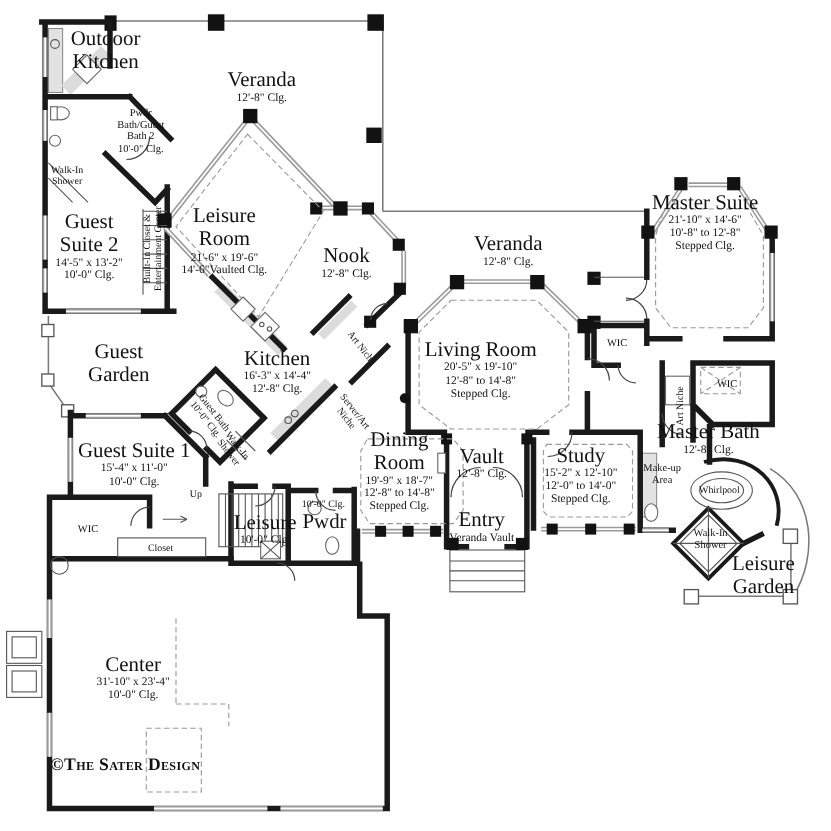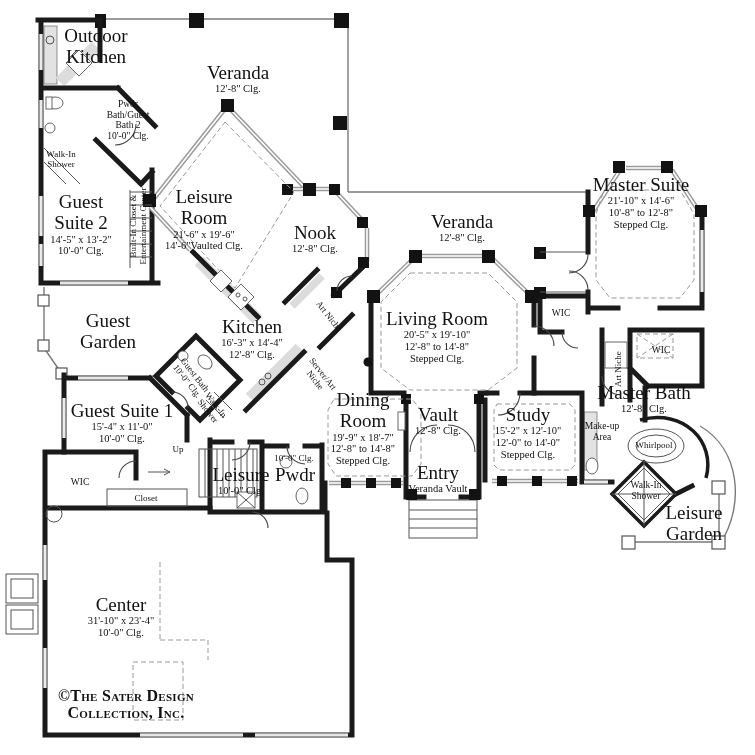--- a/index.html
+++ b/index.html
@@ -26,22 +26,22 @@
   
   .lbl{position:absolute;transform:translate(-50%,-50%);text-align:center;
        line-height:1.12;white-space:nowrap;}
   .lbl .ln{font-size:10.5px;}
   .lbl .ln.big{font-size:19px;}
   .lbl.xl .ln.big{font-size:19px;}
   .lbl.md .ln{font-size:9.5px;}
   .lbl.sm .ln{font-size:9px;}
   .lbl.r52{transform:translate(-50%,-50%) rotate(52deg);}
   .lbl.rn90{transform:translate(-50%,-50%) rotate(-90deg);}
-  .copy{position:absolute;left:46px;top:688px;text-align:center;font-weight:bold;
-        font-variant:small-caps;letter-spacing:.3px;line-height:1.05;margin-left:12px;}
+  .copy{position:absolute;left:46px;top:688px;text-align:left;font-weight:bold;
+        font-variant:small-caps;letter-spacing:.3px;line-height:1.05;}
   .copy .ln{font-size:16px;}
 </style>
 </head>
 <body>
 
 <div id="plan">
 
 <svg width="755" height="755" viewBox="0 0 755 755">
 
   <g>
@@ -459,16 +459,15 @@
       <div class="ln big">Leisure</div>
       <div class="ln big">Garden</div>
     </div>
   <div class="lbl xl" style="left:121px;top:616px">
       <div class="ln big">Center</div>
       <div class="ln">31'-10" x 23'-4"</div>
       <div class="ln">10'-0" Clg.</div>
     </div>
   <div class="copy">
       <div class="ln">©The Sater Design</div>
-      <div class="ln">Collection, Inc.</div>
     </div>
 
 </div>
 
 </body></html>

